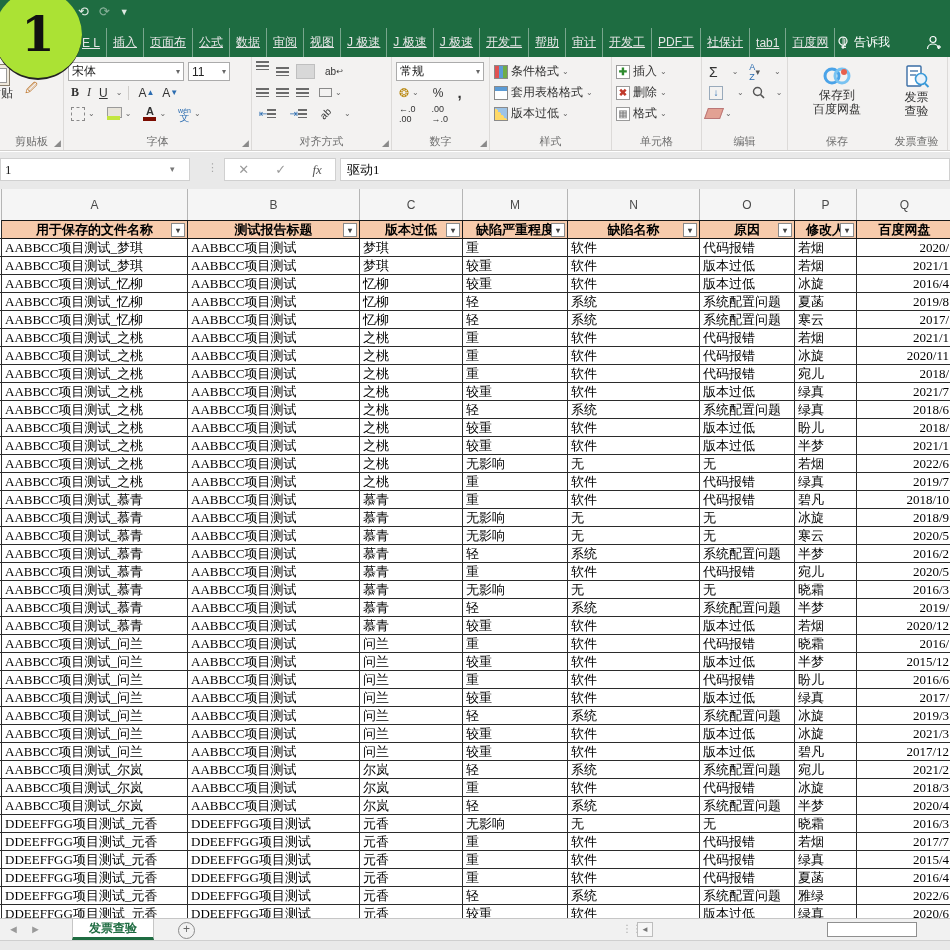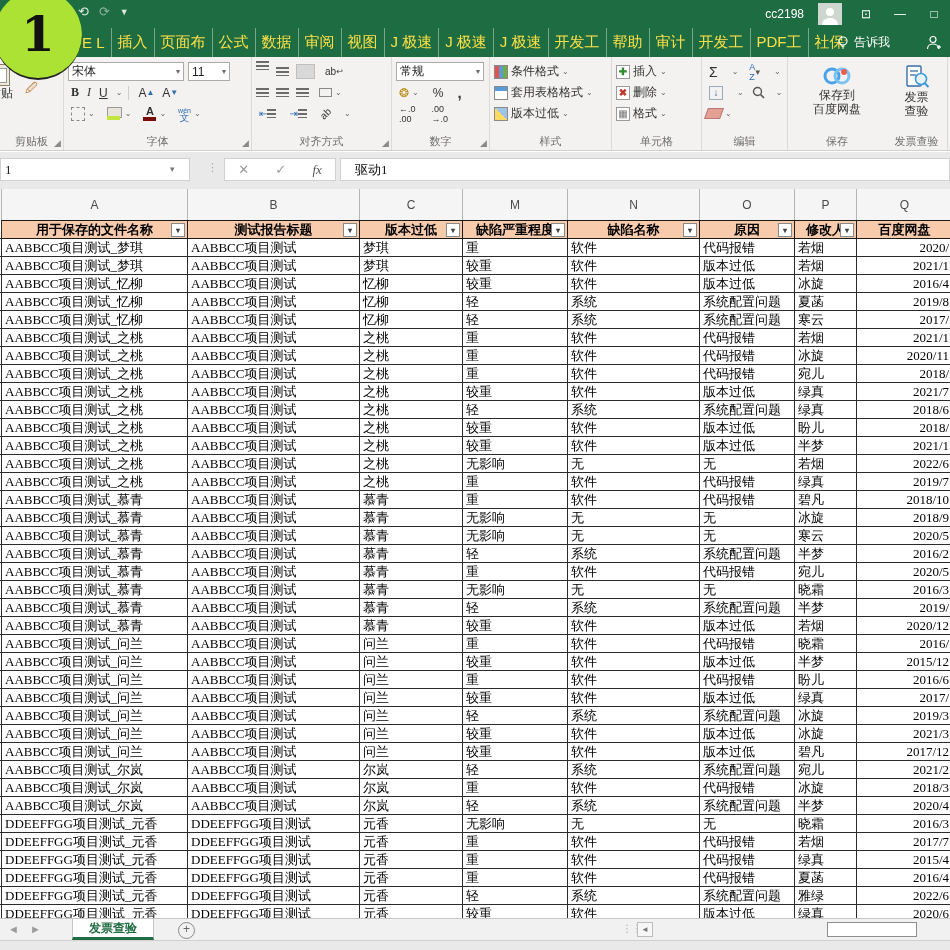--- a/index.html
+++ b/index.html
@@ -11,21 +11,21 @@
   .qat{position:absolute;left:78px;top:4px;display:flex;gap:10px;align-items:center;color:#dfe9e2;font-size:13px;}
   .doc-title{position:absolute;left:0;right:0;top:6px;text-align:center;color:#fff;font-size:12px;}
   .tb-right{position:absolute;right:6px;top:0;height:28px;display:flex;align-items:center;gap:14px;}
   .tb-user{color:#fff;font-size:12px;}
   .avatar{width:24px;height:22px;background:#cfd6cf;display:flex;align-items:flex-end;justify-content:center;overflow:hidden;}
   .winbtn{color:#fff;font-size:12px;width:20px;text-align:center;}
 
   
   .tabstrip{position:absolute;left:0;top:28px;width:950px;height:29px;background:#1e6c41;display:flex;align-items:stretch;}
   #tabs{display:flex;margin-left:76px;width:770px;overflow:hidden;}
-  .rtab{color:#fde047;font-size:15px;padding:0 6px;display:flex;align-items:center;white-space:nowrap;border-right:1px solid rgba(255,255,255,.4);flex:0 0 auto;}
+  .rtab{color:#e5e5e5;font-size:12px;padding:0 6px;display:flex;align-items:center;white-space:nowrap;border-right:1px solid rgba(255,255,255,.4);flex:0 0 auto;text-decoration:underline;}
   .tellme{position:absolute;right:60px;top:28px;height:29px;display:flex;align-items:center;gap:5px;color:#fff;font-size:12px;}
   .share{position:absolute;right:8px;top:28px;height:29px;display:flex;align-items:center;color:#fff;}
 
   
   .ribbon{position:absolute;left:0;top:57px;width:950px;height:93px;background:#f3f2f1;border-bottom:1px solid #d2d0ce;display:flex;}
   .grp{position:relative;height:93px;border-right:1px solid #dcdad8;box-sizing:border-box;padding:4px 4px 16px 4px;}
   .grp-label{position:absolute;bottom:1px;left:0;right:0;text-align:center;font-size:11px;color:#6e6e6e;}
   .launcher{position:absolute;right:2px;bottom:2px;font-size:9px;color:#8a8a8a;}
   .combo{background:#fff;border:1px solid #ababab;font-size:12px;color:#222;display:flex;align-items:center;justify-content:space-between;padding:0 3px;height:19px;box-sizing:border-box;}
   .caret{font-size:8px;color:#666;margin-left:3px;}
@@ -38,21 +38,21 @@
   .listbtn{display:flex;align-items:center;font-size:12px;color:#333;height:21px;white-space:nowrap;}
   .colorbar{display:block;width:13px;height:4px;margin-top:-2px;}
 
   
   .fbar{position:absolute;left:0;top:152px;width:950px;height:37px;background:#e9e9e9;border-bottom:1px solid #c9c9c9;}
   .namebox{position:absolute;left:0;top:6px;width:190px;height:23px;background:#fff;border:1px solid #d0d0d0;box-sizing:border-box;font-size:13px;color:#222;font-family:"Liberation Serif",serif;display:flex;align-items:center;padding-left:4px;}
   .nb-caret{position:absolute;left:170px;top:12px;font-size:9px;color:#777;}
   .fdots{position:absolute;left:207px;top:9px;color:#a7a7a7;font-size:11px;letter-spacing:1px;}
   .fbtns{position:absolute;left:224px;top:6px;width:112px;height:23px;background:#fff;border:1px solid #d0d0d0;box-sizing:border-box;display:flex;align-items:center;justify-content:space-around;color:#9a9a9a;font-size:13px;}
   .fx{font-family:"Liberation Serif",serif;font-style:italic;color:#555;}
-  .finput{position:absolute;left:340px;top:6px;right:0;height:23px;background:#fff;border:1px solid #d0d0d0;box-sizing:border-box;font-size:13px;color:#111;font-family:"Liberation Serif",serif;display:flex;align-items:center;padding-left:14px;}
+  .finput{position:absolute;left:340px;top:6px;right:0;height:23px;background:#fff;border:1px solid #d0d0d0;box-sizing:border-box;font-size:13px;color:#111;font-family:"Liberation Serif",serif;display:flex;align-items:center;padding-left:6px;}
 
   
   .colstrip{position:absolute;left:0;top:189px;width:953px;height:31px;background:#f5f5f5;border-bottom:1px solid #9a9a9a;display:flex;}
   .colstub{width:2px;border-right:1px solid #b5b5b5;box-sizing:border-box;}
   .colhead{box-sizing:border-box;border-right:1px solid #b5b5b5;display:flex;align-items:center;justify-content:center;font-size:12px;color:#4a4a4a;}
   .sheetarea{position:absolute;left:0;top:220px;width:953px;height:698px;overflow:hidden;background:#fff;}
   .hrow{display:flex;height:19px;}
   .hcell{position:relative;box-sizing:border-box;background:#f7cbac;border-right:1px solid #1a1a1a;border-bottom:1px solid #1a1a1a;border-top:1px solid #1a1a1a;font-weight:bold;font-size:13px;color:#000;display:flex;align-items:center;justify-content:center;overflow:hidden;white-space:nowrap;}
   .filterbtn{position:absolute;right:2px;top:2px;width:14px;height:14px;background:#fff;border:1px solid #8a8a8a;box-sizing:border-box;font-size:8px;color:#444;display:flex;align-items:center;justify-content:center;}
   .drow{display:flex;height:18px;}
@@ -78,32 +78,20 @@
 </head>
 <body>
 
 <div id="app">
 
   <div class="titlebar">
     <div class="qat">
       <span>⟲</span>
       <span style="opacity:.55">⟳</span>
       <span style="font-size:9px">▼</span>
-    </div>
-    <div class="tb-right">
-      <span class="tb-user">cc2198</span>
-      <span class="avatar">
-        <svg width="20" height="20" viewBox="0 0 20 20">
-            <circle cx="10" cy="7" r="4" fill="#fff"></circle>
-            <path d="M2 20c0-5 4-7 8-7s8 2 8 7z" fill="#fff"></path>
-          </svg>
-      </span>
-      <span class="winbtn">⊡</span>
-      <span class="winbtn">—</span>
-      <span class="winbtn">□</span>
     </div>
   </div>
 
   <div class="tabstrip">
     <div id="tabs">
         <div class="rtab">E L</div>
         <div class="rtab">插入</div>
         <div class="rtab">页面布</div>
         <div class="rtab">公式</div>
         <div class="rtab">数据</div>

